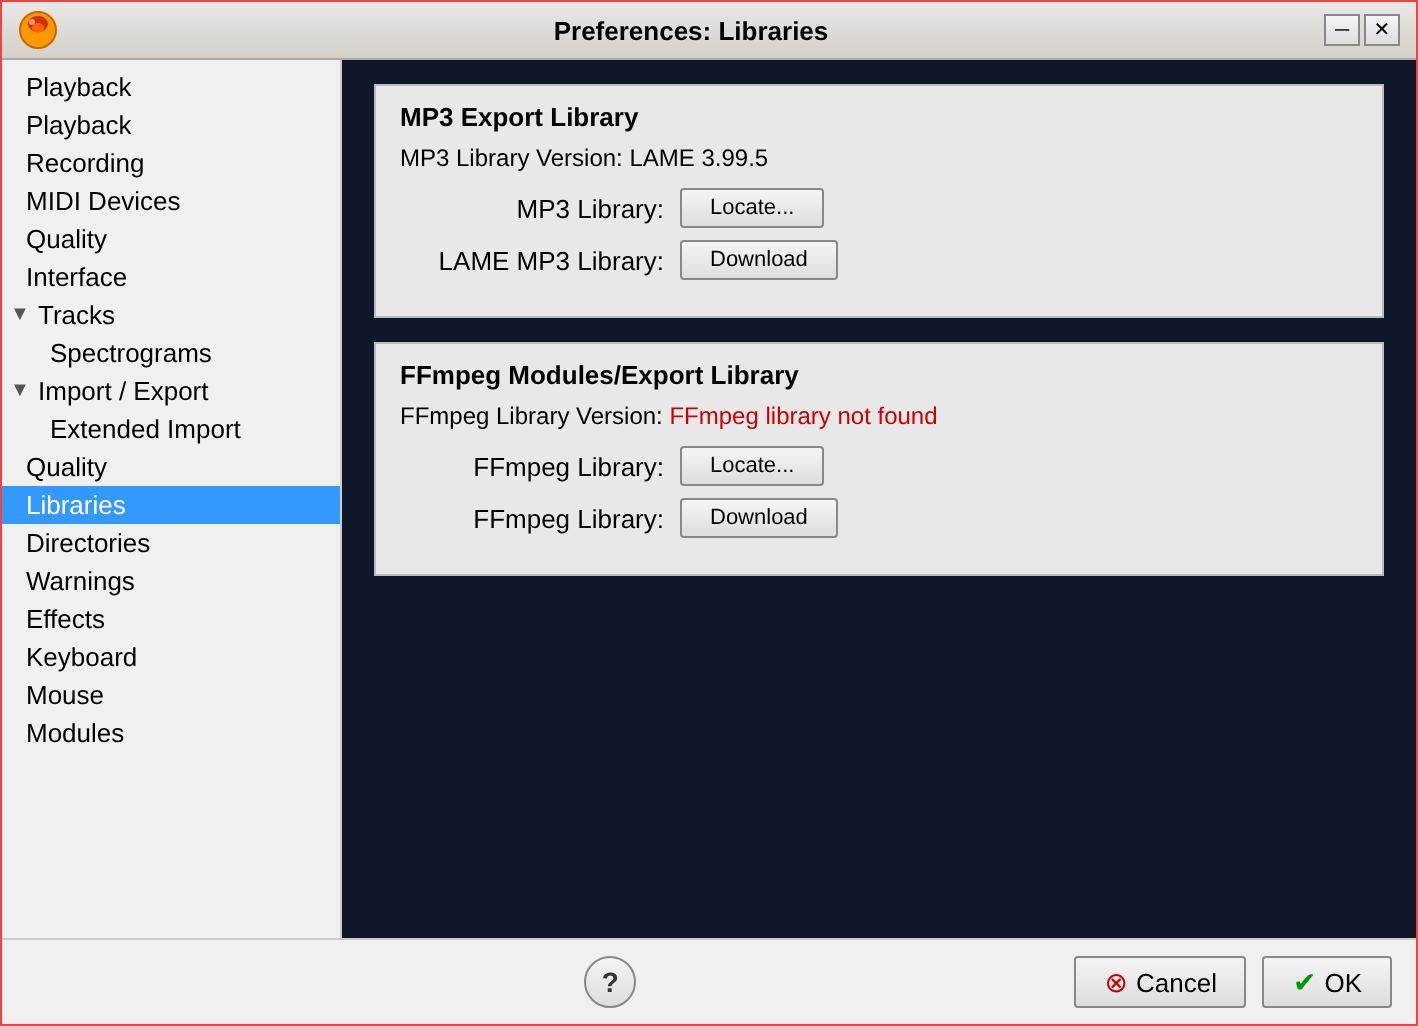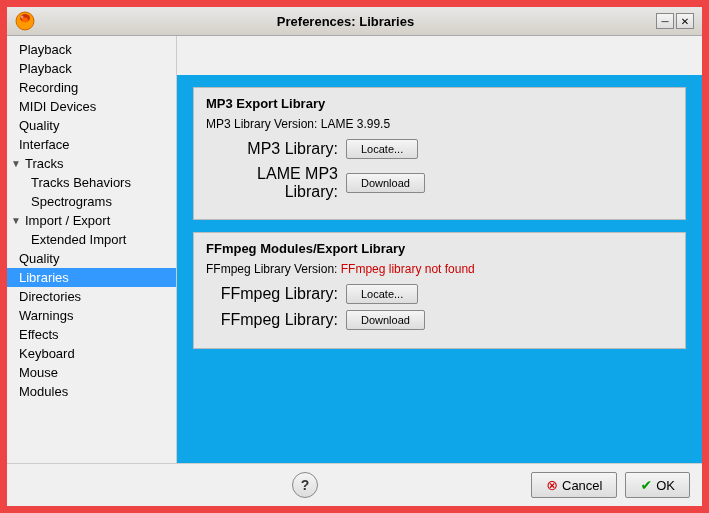--- a/index.html
+++ b/index.html
@@ -10,21 +10,21 @@
       display: flex;
       justify-content: center;
       align-items: center;
       width: 709px;
       height: 513px;
     }
     .window {
       width: 709px;
       height: 513px;
       background: #f0f0f0;
-      border: 7px solid #ef4444;
+      border: 1px solid #ef4444;
       display: flex;
       flex-direction: column;
     }
     .title-bar {
       background: linear-gradient(to bottom, #e8e8e8, #d4d0c8);
       border-bottom: 1px solid #aaa;
       padding: 4px 8px;
       display: flex;
       align-items: center;
       justify-content: space-between;
@@ -95,23 +95,22 @@
       font-size: 10px;
       color: #555;
     }
     .sidebar-group .label {
       padding-left: 2px;
       text-align: right;
     }
     .main-panel {
       flex: 1;
       padding: 12px 16px;
-      background: #0ea5e9;
+      background: #0f172a;
       overflow-y: auto;
-      margin-top: 39px;
     }
     .section {
       border: 1px solid #bbb;
       margin-bottom: 12px;
       background: #e8e8e8;
       padding: 8px 12px 12px 12px;
     }
     .section-title {
       font-weight: bold;
       margin-bottom: 6px;
@@ -129,21 +128,21 @@
     }
     .field-row {
       display: flex;
       align-items: center;
       margin-bottom: 6px;
     }
     .field-label {
       text-align: right;
       width: 140px;
       padding-right: 8px;
-      font-size: 16px;
+      font-size: 13px;
     }
     .btn {
       padding: 3px 14px;
       border: 1px solid #888;
       background: linear-gradient(to bottom, #f5f5f5, #ddd);
       cursor: pointer;
       font-size: 11px;
       border-radius: 2px;
     }
     .footer {
@@ -233,21 +232,20 @@
     <div class="sidebar-item">Playback</div>
         <div class="sidebar-item">Playback</div>
         <div class="sidebar-item">Recording</div>
         <div class="sidebar-item">MIDI Devices</div>
         <div class="sidebar-item">Quality</div>
         <div class="sidebar-item">Interface</div>
         <div class="sidebar-group">
           <span class="toggle">▼</span>
           <span class="label">Tracks</span>
         </div>
-        <div class="sidebar-item indent1">Tracks Behaviors</div>
         <div class="sidebar-item indent1">Spectrograms</div>
         <div class="sidebar-group">
           <span class="toggle">▼</span>
           <span class="label">Import / Export</span>
         </div>
         <div class="sidebar-item indent1">Extended Import</div>
         <div class="sidebar-item">Quality</div>
         <div class="sidebar-item selected">Libraries</div>
         <div class="sidebar-item">Directories</div>
         <div class="sidebar-item">Warnings</div>

